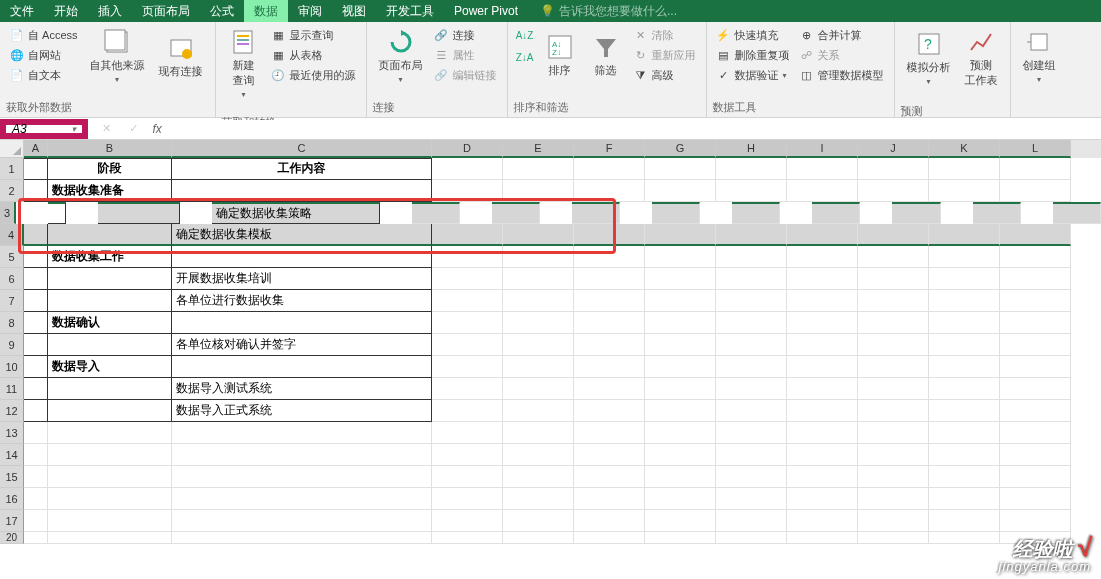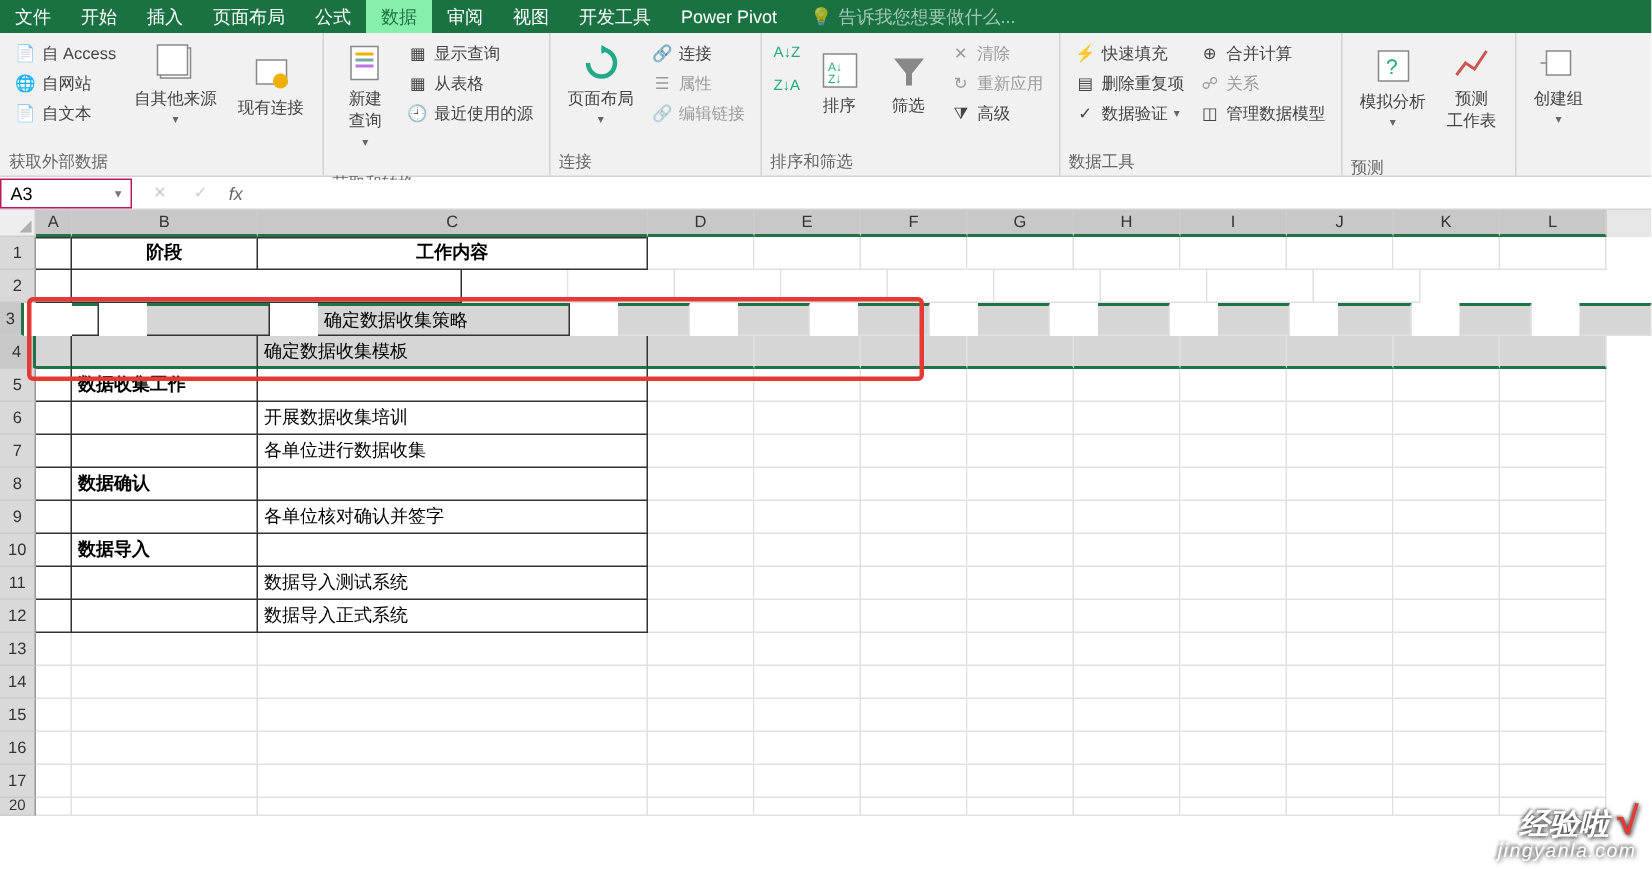--- a/index.html
+++ b/index.html
@@ -19,21 +19,21 @@
     .small-btn { display: flex; align-items: center; gap: 4px; padding: 2px 4px; font-size: 11px; color: #444; cursor: pointer; white-space: nowrap; }
     .small-btn .icon-sq { width: 14px; height: 14px; display: inline-flex; align-items: center; justify-content: center; }
     
     .big-btn { display: flex; flex-direction: column; align-items: center; justify-content: center; padding: 2px 6px; gap: 2px; cursor: pointer; font-size: 11px; color: #444; min-width: 44px; }
     .big-btn .big-icon { width: 28px; height: 28px; }
     .caret { font-size: 8px; color: #666; }
     
     .vstack { display: flex; flex-direction: column; gap: 1px; }
     
     .namebox-row { display: flex; align-items: center; height: 22px; border-bottom: 1px solid #d4d4d4; background: #fff; }
-    .namebox { width: 88px; border: 1px solid #be185d; height: 20px; padding: 1px 6px; font-size: 12px; display: flex; align-items: center; justify-content: space-between; margin-left: 0; }
+    .namebox { width: 88px; border: 6px solid #be185d; height: 20px; padding: 1px 6px; font-size: 12px; display: flex; align-items: center; justify-content: space-between; margin-left: 0; font-style: italic; }
     .namebox .caret2 { color: #777; font-size: 9px; }
     .fx-area { display: flex; align-items: center; gap: 10px; padding-left: 10px; color: #999; }
     .fx-btn { color: #888; font-size: 11px; cursor: pointer; padding: 0 4px; }
     .fx-label { font-style: italic; color: #666; }
     .fx-input { flex: 1; border: none; outline: none; height: 18px; font-size: 12px; margin-left: 6px; }
     
     .grid-area { position: relative; }
     .colheaders { display: flex; height: 18px; background: #e6e6e6; }
     .corner { width: 24px; border-right: 1px solid #ccc; border-bottom: 1px solid #ccc; background: #eee; position: relative; }
     .corner::after { content: ""; position: absolute; right: 2px; bottom: 2px; width: 0; height: 0; border-left: 8px solid transparent; border-bottom: 8px solid #b0b0b0; }
@@ -398,20 +398,21 @@
         <div class="cell wH"></div>
         <div class="cell wI"></div>
         <div class="cell wJ"></div>
         <div class="cell wK"></div>
         <div class="cell wL"></div>
     </div>
 
     <div class="row">
       <div class="rh semi">2</div>
       <div class="cell wA border-r-dark border-b-dark"></div>
+      <div class="cell wB border-r-dark border-b-dark bold">数据收集准备</div>
       <div class="cell wC border-r-dark border-b-dark"></div>
       <div class="cell wD"></div>
         <div class="cell wE"></div>
         <div class="cell wF"></div>
         <div class="cell wG"></div>
         <div class="cell wH"></div>
         <div class="cell wI"></div>
         <div class="cell wJ"></div>
         <div class="cell wK"></div>
         <div class="cell wL"></div>

